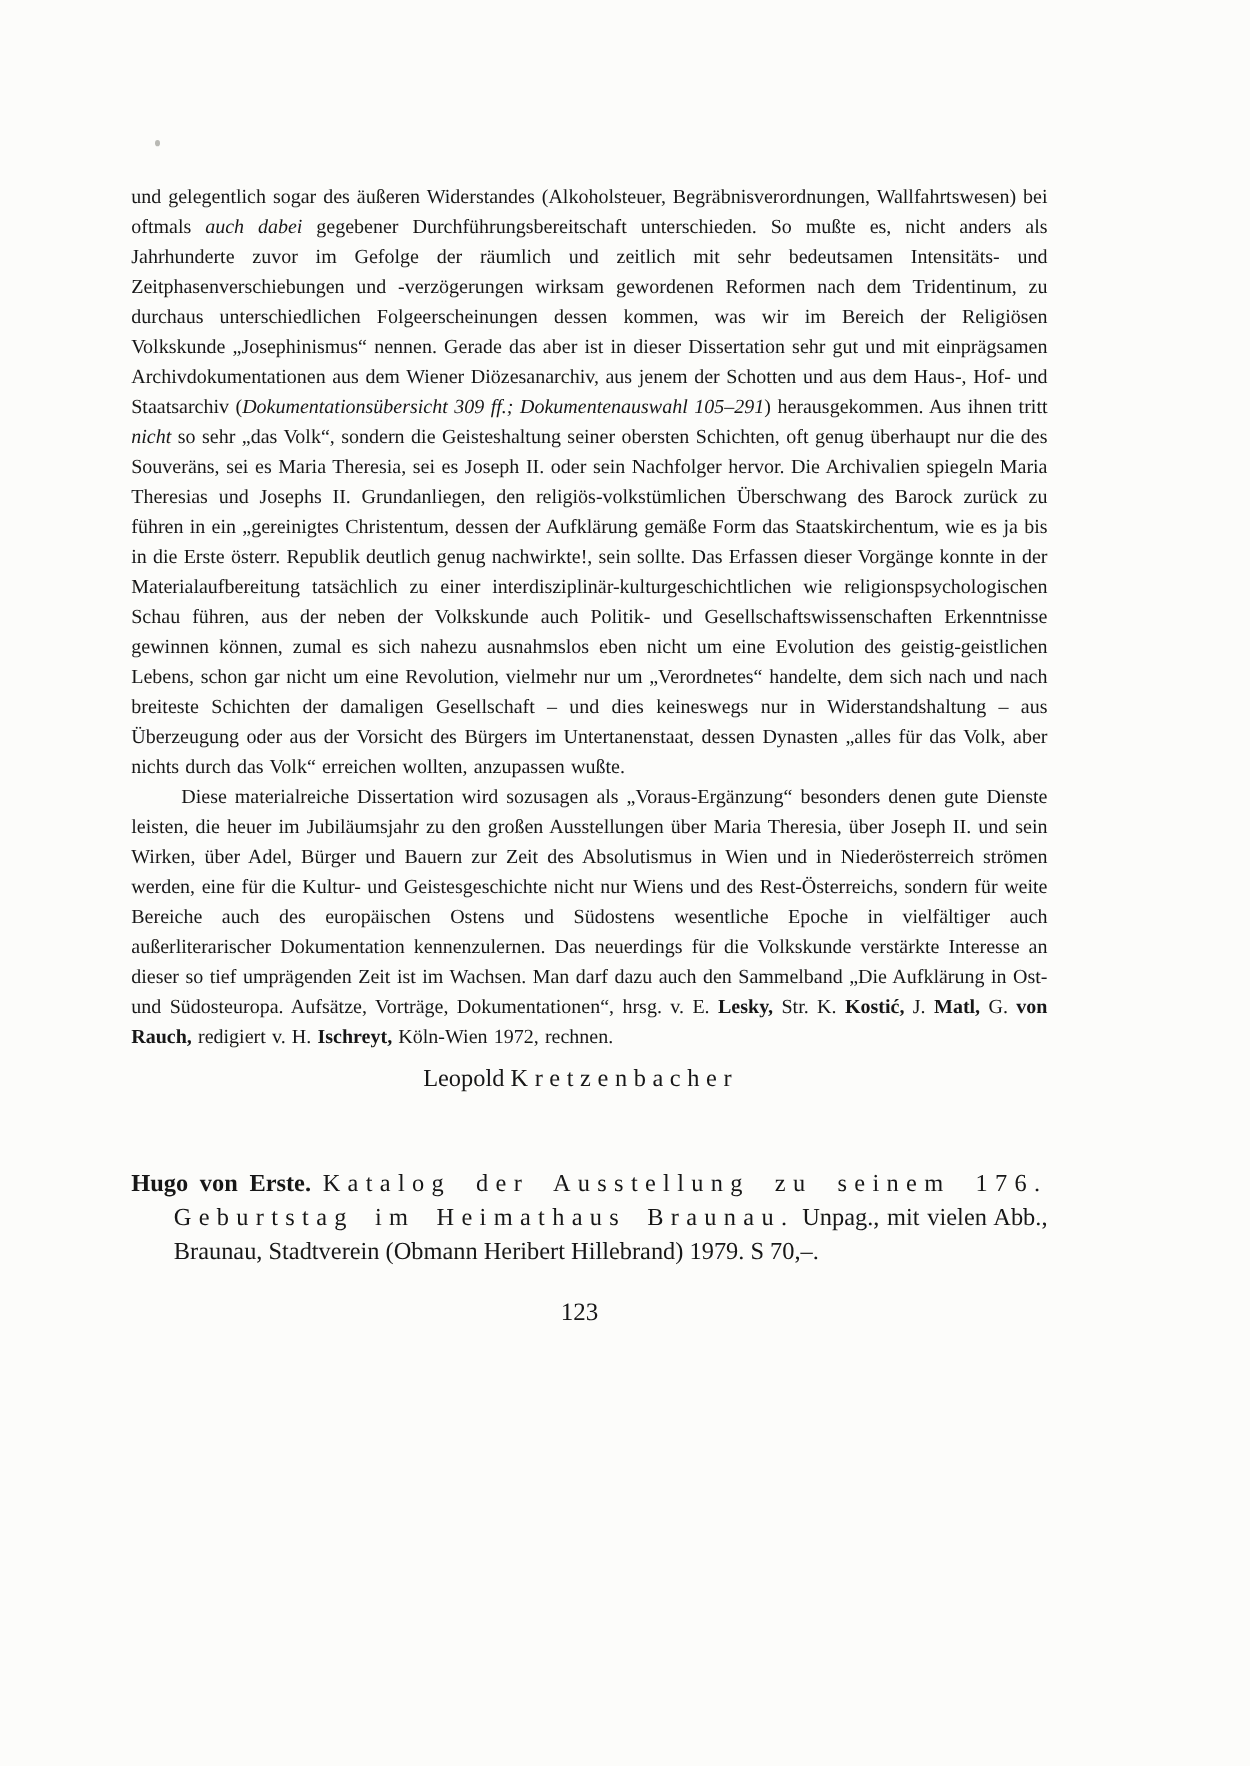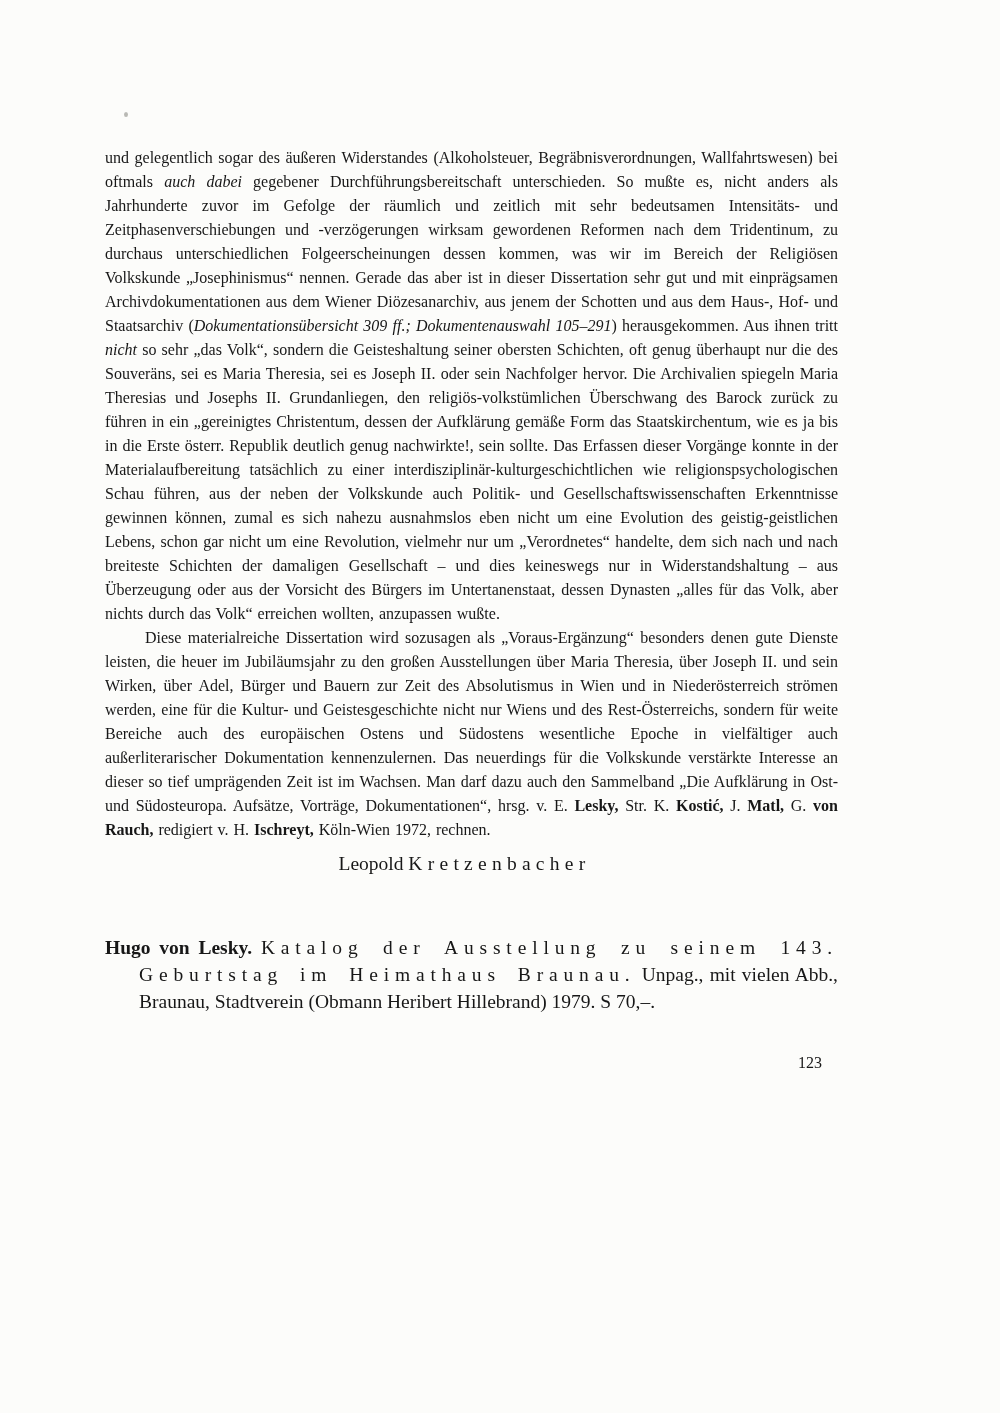--- a/index.html
+++ b/index.html
@@ -67,40 +67,40 @@
     padding-left: 34px;
     text-indent: -34px;
     hyphens: auto;
     -webkit-hyphens: auto;
   }
   .bib .spaced {
     letter-spacing: 0.3em;
     word-spacing: 0.25em;
   }
   .page-number {
-    margin: 36px 0 0 0;
-    font-size: 16px;
+    margin: 23px 0 0 0;
+    font-size: 20px;
     line-height: 24px;
-    text-align: right;
+    text-align: center;
     padding-right: 16px;
   }
 </style>
 </head>
 <body>
 
 <main class="page">
 
   <div class="speck"></div>
 
   <section class="text-block">
 
     <p class="para p1"><span>und gelegentlich sogar des äußeren Widerstandes (Alkoholsteuer, Begräbnisverordnungen, Wallfahrtswesen) bei oftmals </span><span class="italic">auch dabei</span><span> gegebener Durchführungsbereitschaft unterschieden. So mußte es, nicht anders als Jahrhunderte zuvor im Gefolge der räumlich und zeitlich mit sehr bedeutsamen Intensitäts- und Zeitphasenverschiebungen und -verzögerungen wirksam gewordenen Reformen nach dem Tridentinum, zu durchaus unterschiedlichen Folgeerscheinungen dessen kommen, was wir im Bereich der Religiösen Volkskunde „Josephinismus“ nennen. Gerade das aber ist in dieser Dissertation sehr gut und mit einprägsamen Archivdokumentationen aus dem Wiener Diözesanarchiv, aus jenem der Schotten und aus dem Haus-, Hof- und Staatsarchiv (</span><span class="italic">Dokumentationsübersicht 309 ff.; Dokumentenauswahl 105–291</span><span>) herausgekommen. Aus ihnen tritt </span><span class="italic">nicht</span><span> so sehr „das Volk“, sondern die Geisteshaltung seiner obersten Schichten, oft genug überhaupt nur die des Souveräns, sei es Maria Theresia, sei es Joseph II. oder sein Nachfolger hervor. Die Archivalien spiegeln Maria Theresias und Josephs II. Grundanliegen, den religiös-volkstümlichen Überschwang des Barock zurück zu führen in ein „gereinigtes Christentum, dessen der Aufklärung gemäße Form das Staatskirchentum, wie es ja bis in die Erste österr. Republik deutlich genug nachwirkte!, sein sollte. Das Erfassen dieser Vorgänge konnte in der Materialaufbereitung tatsächlich zu einer interdisziplinär-kulturgeschichtlichen wie religionspsychologischen Schau führen, aus der neben der Volkskunde auch Politik- und Gesellschaftswissenschaften Erkenntnisse gewinnen können, zumal es sich nahezu ausnahmslos eben nicht um eine Evolution des geistig-geistlichen Lebens, schon gar nicht um eine Revolution, vielmehr nur um „Verordnetes“ handelte, dem sich nach und nach breiteste Schichten der damaligen Gesellschaft – und dies keineswegs nur in Widerstandshaltung – aus Überzeugung oder aus der Vorsicht des Bürgers im Untertanenstaat, dessen Dynasten „alles für das Volk, aber nichts durch das Volk“ erreichen wollten, anzupassen wußte.</span></p>
 
     <p class="para p2"><span>Diese materialreiche Dissertation wird sozusagen als „Voraus-Ergänzung“ besonders denen gute Dienste leisten, die heuer im Jubiläumsjahr zu den großen Ausstellungen über Maria Theresia, über Joseph II. und sein Wirken, über Adel, Bürger und Bauern zur Zeit des Absolutismus in Wien und in Niederösterreich strömen werden, eine für die Kultur- und Geistesgeschichte nicht nur Wiens und des Rest-Österreichs, sondern für weite Bereiche auch des europäischen Ostens und Südostens wesentliche Epoche in vielfältiger auch außerliterarischer Dokumentation kennenzulernen. Das neuerdings für die Volkskunde verstärkte Interesse an dieser so tief umprägenden Zeit ist im Wachsen. Man darf dazu auch den Sammelband „Die Aufklärung in Ost- und Südosteuropa. Aufsätze, Vorträge, Dokumentationen“, hrsg. v. E. </span><span class="bold">Lesky,</span><span> Str. K. </span><span class="bold">Kostić,</span><span> J. </span><span class="bold">Matl,</span><span> G. </span><span class="bold">von Rauch,</span><span> redigiert v. H. </span><span class="bold">Ischreyt,</span><span> Köln-Wien 1972, rechnen.</span></p>
 
     <p class="signature"><span>Leopold </span><span class="sperr">Kretzenbacher</span></p>
 
-    <p class="bib"><span class="bold">Hugo von Lesky. </span><span class="spaced">Katalog der Ausstellung zu seinem 143. Geburtstag im Heimathaus Braunau.</span><span> Unpag., mit vielen Abb., Braunau, Stadtverein (Obmann Heribert Hillebrand) 1979. S 70,–.</span></p>
+    <p class="bib"><span class="bold">Hugo von Erste. </span><span class="spaced">Katalog der Ausstellung zu seinem 176. Geburtstag im Heimathaus Braunau.</span><span> Unpag., mit vielen Abb., Braunau, Stadtverein (Obmann Heribert Hillebrand) 1979. S 70,–.</span></p>
 
     <p class="page-number">123</p>
 
   </section>
 </main>
 
 </body></html>

